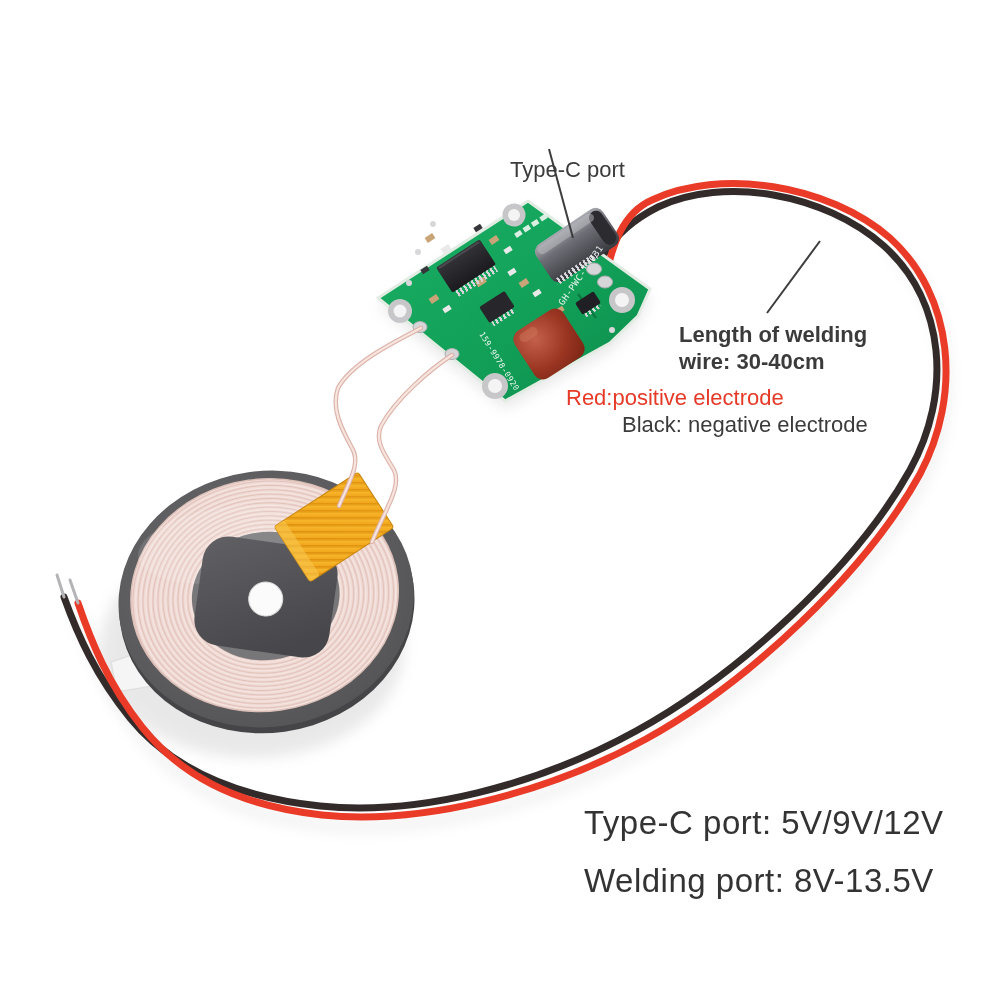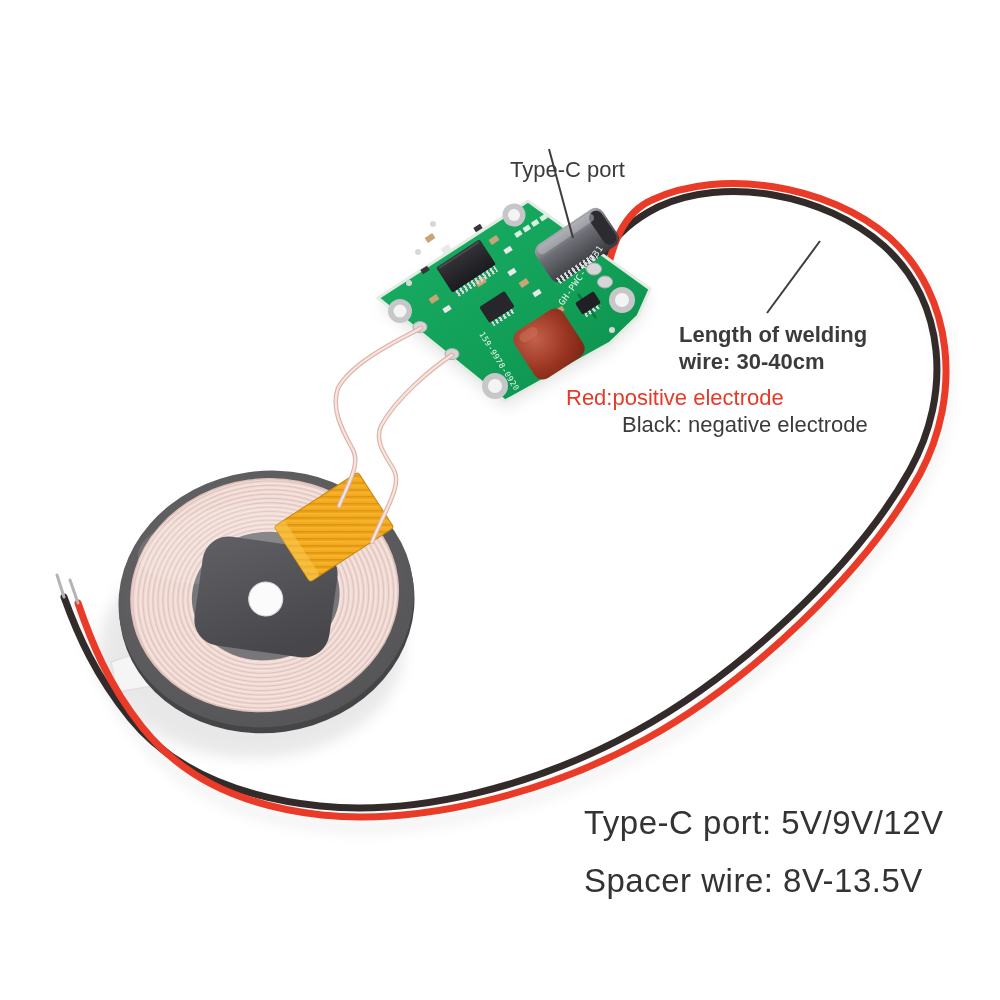--- a/index.html
+++ b/index.html
@@ -248,15 +248,15 @@
 
 <div class="anno anno-small" style="left:679px;top:321px;font-weight:bold;">
   <div>Length of welding</div>
   <div>wire: 30-40cm</div>
 </div>
 
 <div class="anno anno-small anno-red" style="left:566px;top:384px;">Red:positive electrode</div>
 <div class="anno anno-small" style="left:598px;top:411px;margin-left:24px;">Black: negative electrode</div>
 
 <div class="spec-line" style="top:804px;">Type-C port: 5V/9V/12V</div>
-<div class="spec-line" style="top:862px;">Spacer wire: 8V-13.5V</div>
+<div class="spec-line" style="top:862px;">Welding port: 8V-13.5V</div>
 
 </div>
 
 </body></html>

